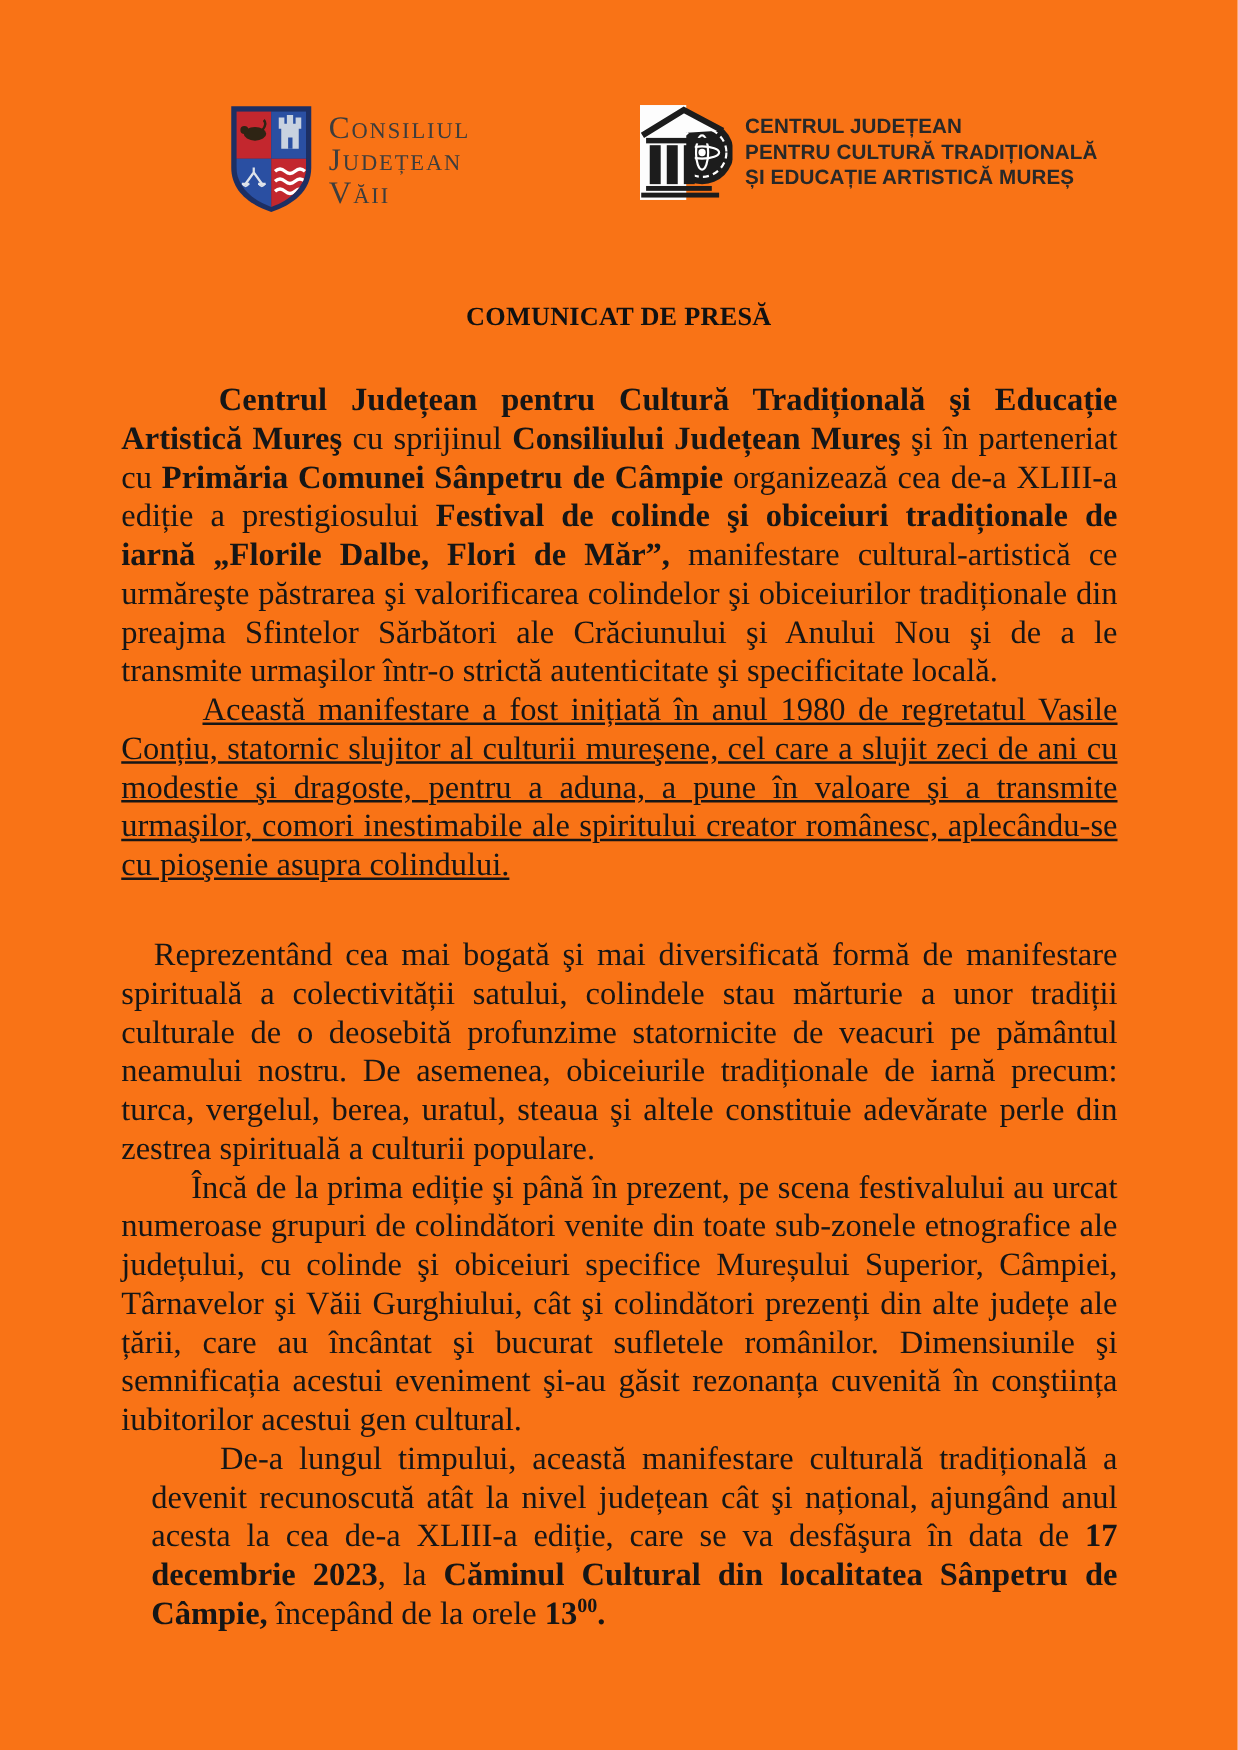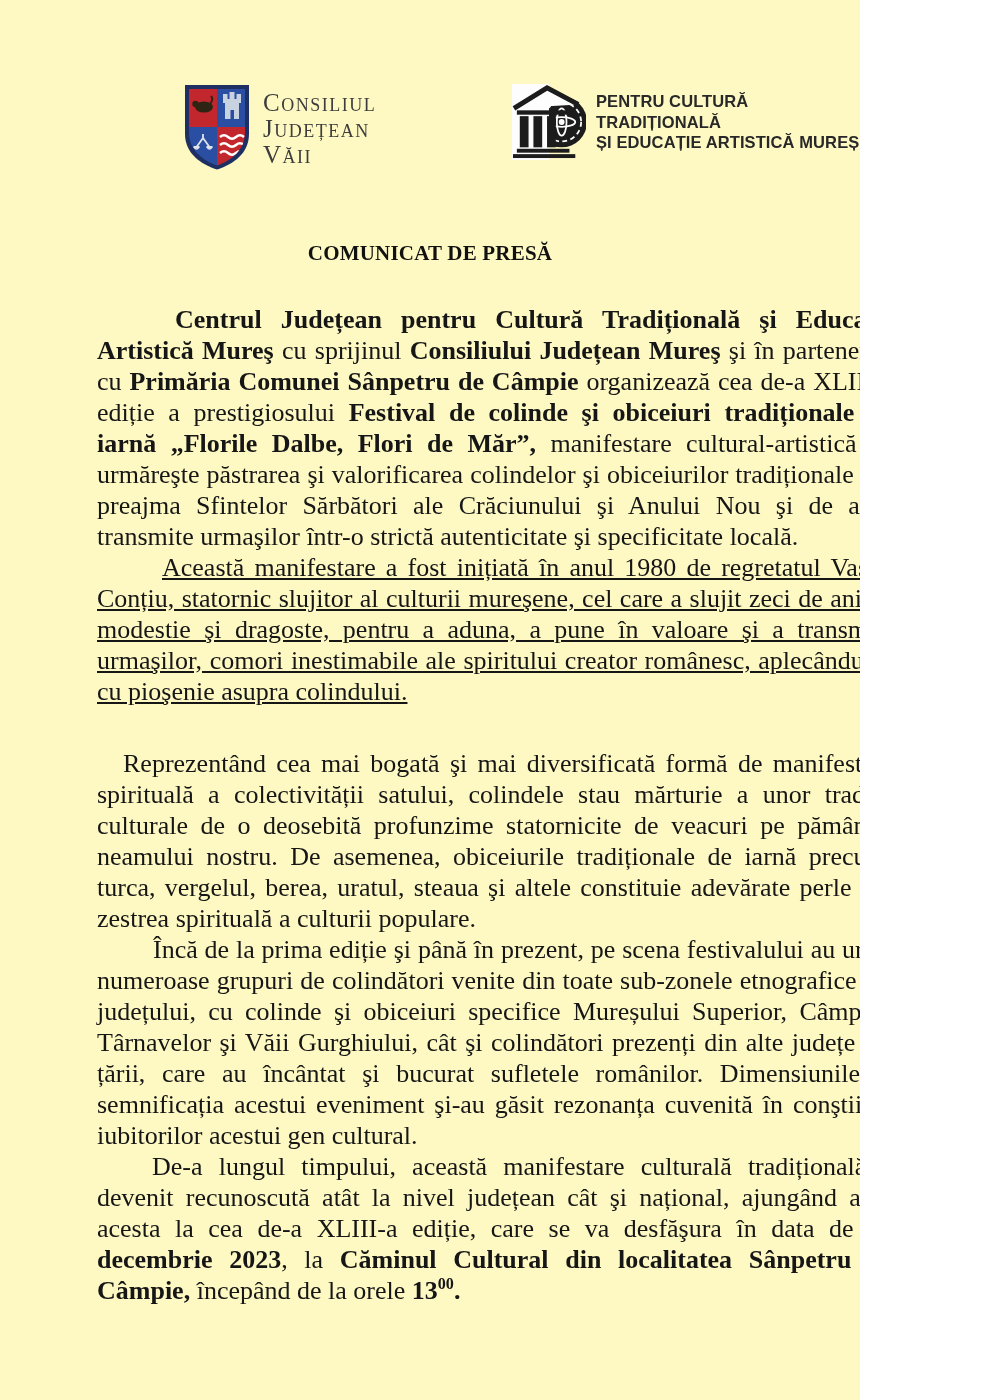--- a/index.html
+++ b/index.html
@@ -1,20 +1,20 @@
 <!DOCTYPE html>
 <html style="--shield-red: #c3272e; --shield-blue: #2a4fa2; --shield-border: #1d2f63; --ink: #1c1c1c;"><head>
 <meta charset="utf-8">
 <style>
   html,body{margin:0;padding:0;}
   body{background:#ffffff;}
   .page{
     position:relative;
-    width:860px;height:1400px;
-    background:#fef9c3;
+    width:990px;height:1400px;
+    background:#f97316;
     overflow:hidden;
     font-family:"Liberation Serif", serif;
     color:#161616;
   }
   
   .logo-left{
     position:absolute;left:184px;top:84px;
     display:flex;gap:13px;align-items:flex-start;
   }
   .logo-left .shield{width:66px;height:86px;flex:0 0 auto;}
@@ -51,21 +51,21 @@
   .body-text{
     position:absolute;left:97px;top:304px;width:797px;
     font-size:26px;line-height:31px;
     text-align:justify;
   }
   .body-text p{margin:0;padding:0;}
   .body-text p:nth-of-type(1){text-indent:78px;}
   .body-text p:nth-of-type(2){text-indent:65px;text-decoration:underline;}
   .body-text p:nth-of-type(3){text-indent:26px;margin-top:41px;}
   .body-text p:nth-of-type(4){text-indent:56px;}
-  .body-text p:nth-of-type(5){text-indent:55px;}
+  .body-text p:nth-of-type(5){text-indent:55px;margin-left:24px;}
   .body-text b{font-weight:bold;}
   .body-text sup{font-size:62%;line-height:0;vertical-align:super;font-weight:bold;}
 </style>
 </head>
 <body>
 
 <div class="page">
 
   <div class="logo-left">
     <svg class="shield" viewBox="0 0 66 86">
@@ -121,20 +121,21 @@
       <rect x="5" y="27" width="52" height="4.5" fill="var(--ink,#1c1c1c)"></rect>
 
       <rect x="8" y="33" width="9" height="32" fill="var(--ink,#1c1c1c)"></rect>
       <rect x="22" y="33" width="9" height="32" fill="var(--ink,#1c1c1c)"></rect>
       <rect x="36" y="33" width="9" height="32" fill="var(--ink,#1c1c1c)"></rect>
 
       <rect x="5" y="66.5" width="54" height="4" fill="var(--ink,#1c1c1c)"></rect>
       <rect x="1" y="72" width="64" height="4" fill="var(--ink,#1c1c1c)"></rect>
     </svg>
     <div class="words">
+      <div>CENTRUL JUDEȚEAN</div>
       <div>PENTRU CULTURĂ TRADIȚIONALĂ</div>
       <div>ȘI EDUCAȚIE ARTISTICĂ MUREȘ</div>
     </div>
   </div>
 
   <div class="doc-title">COMUNICAT DE PRESĂ</div>
 
   <div class="body-text">
       <p><b>Centrul Județean pentru Cultură Tradițională şi Educație Artistică Mureş</b><span> cu sprijinul </span><b>Consiliului Județean Mureş</b><span> şi în parteneriat cu </span><b>Primăria Comunei Sânpetru de Câmpie</b><span> organizează cea de-a XLIII-a ediție a prestigiosului </span><b>Festival de colinde şi obiceiuri tradiționale de iarnă „Florile Dalbe, Flori de Măr”,</b><span> manifestare cultural-artistică ce urmăreşte păstrarea şi valorificarea colindelor şi obiceiurilor tradiționale din preajma Sfintelor Sărbători ale Crăciunului şi Anului Nou şi de a le transmite urmaşilor într-o strictă autenticitate şi specificitate locală.</span></p>
       <p><span>Această manifestare a fost inițiată în anul 1980 de regretatul Vasile Conțiu, statornic slujitor al culturii mureşene, cel care a slujit zeci de ani cu modestie şi dragoste, pentru a aduna, a pune în valoare şi a transmite urmaşilor, comori inestimabile ale spiritului creator românesc, aplecându-se cu pioşenie asupra colindului.</span></p>

